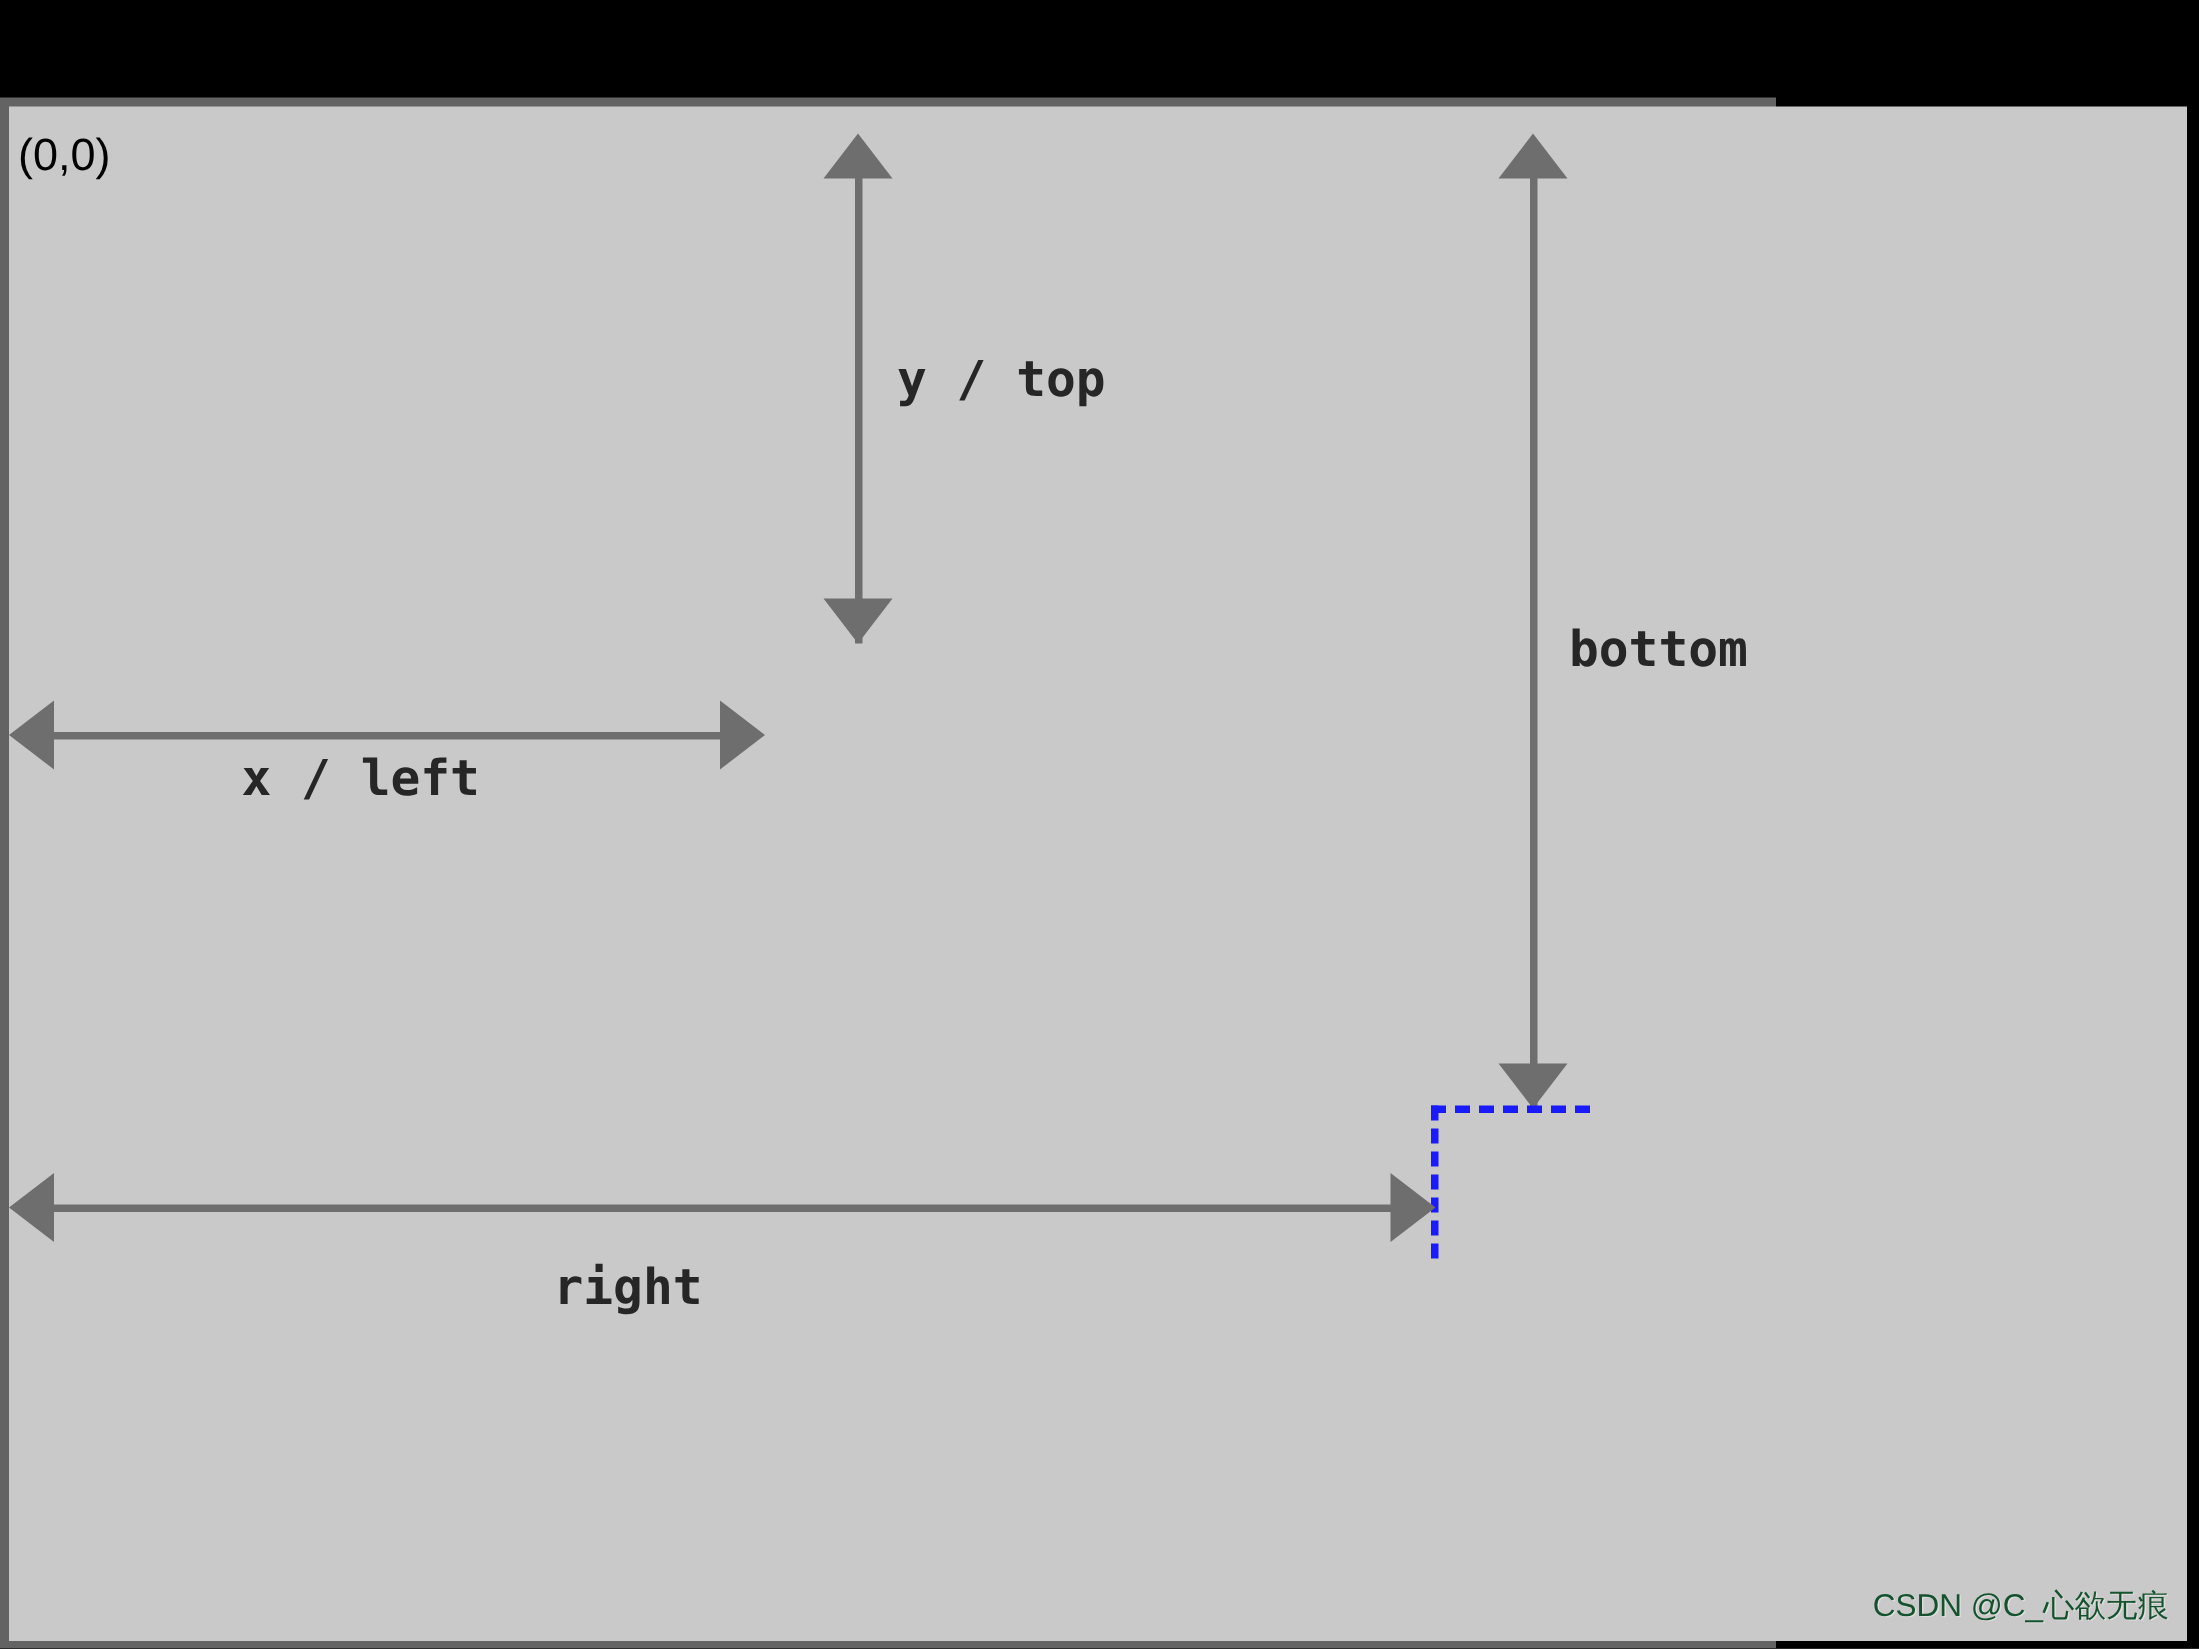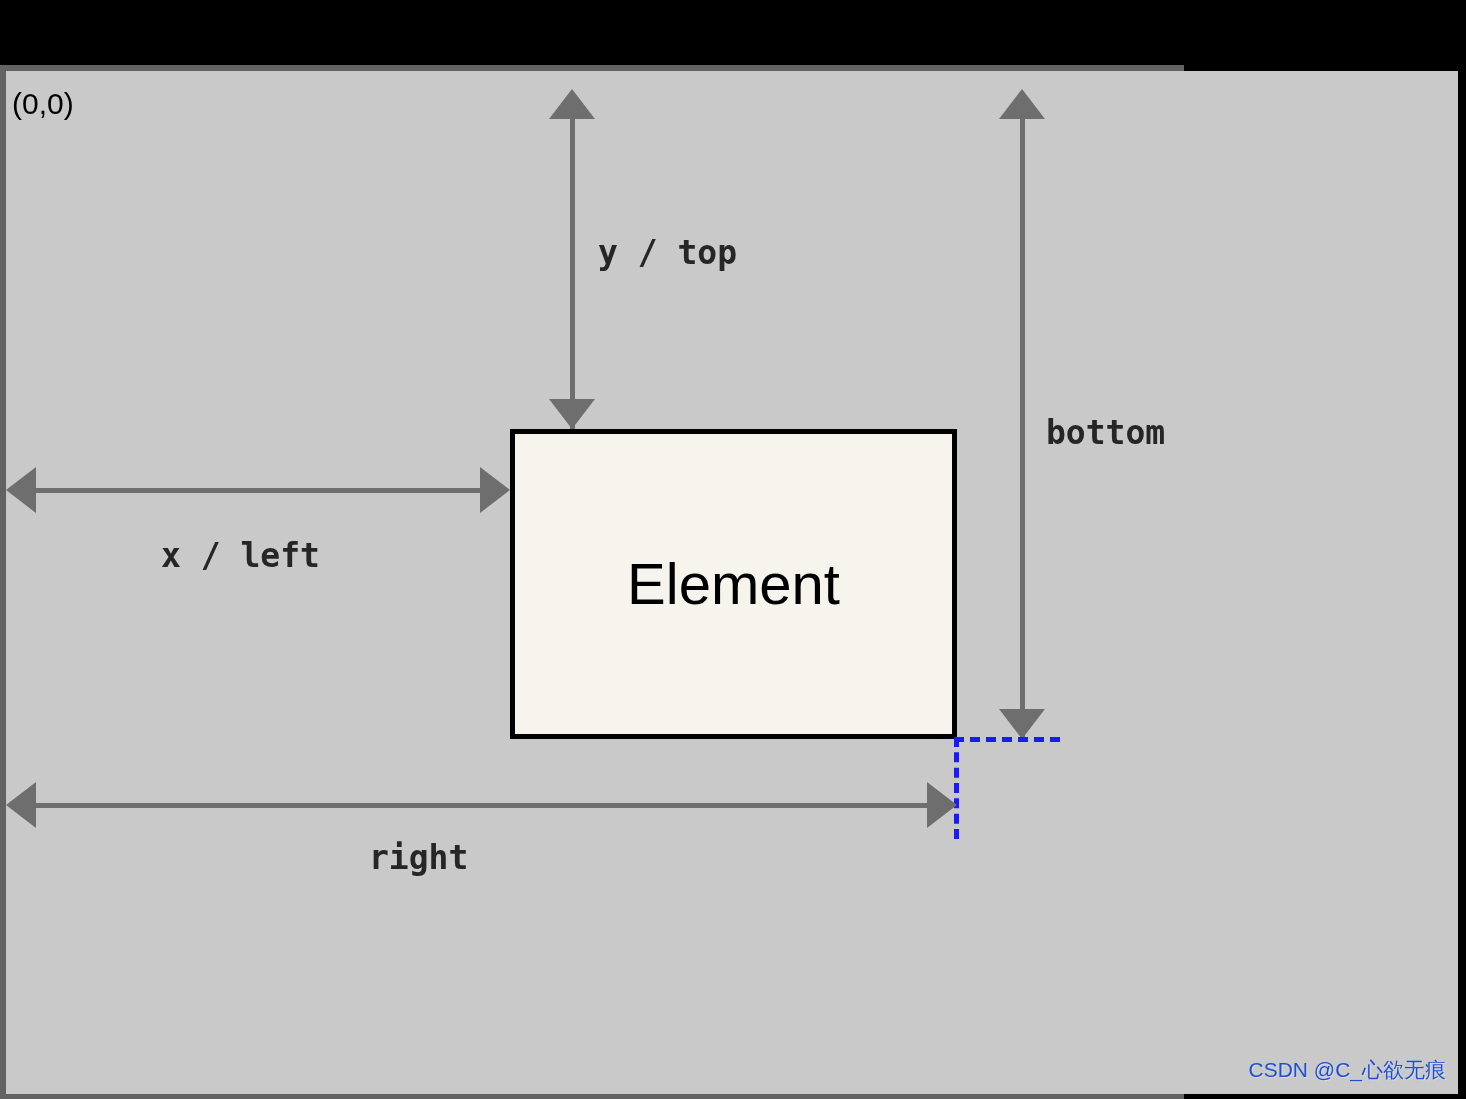--- a/index.html
+++ b/index.html
@@ -135,21 +135,21 @@
     width: 0;
     border-left: 5px dashed #1a1aff;
   }
 
   
   #watermark {
     position: absolute;
     right: 12px;
     bottom: 10px;
     font-size: 21px;
-    color: #1d4ed8;
+    color: #14532d;
     font-family: "Liberation Sans", sans-serif;
     white-space: nowrap;
     text-shadow: 1px 1px 0 #dddddd;
   }
 </style>
 </head>
 <body>
 
 <div id="page">
 
@@ -166,25 +166,22 @@
       <div class="measure-label" style="left: 592px; top: 165px;">y / top</div>
 
       <div class="arrow-head head-up" style="left: 993px; top: 18px;"></div>
       <div class="arrow-line-v" style="left: 1013.5px; top: 42px; height: 626px;"></div>
       <div class="arrow-head head-down" style="left: 993px; top: 638px;"></div>
       <div class="measure-label" style="left: 1040px; top: 320px; margin-top: 25px;">bottom</div>
 
       <div class="arrow-head head-left" style="left: 0px; top: 396px;"></div>
       <div class="arrow-line-h" style="left: 28px; top: 416.5px; width: 450px;"></div>
       <div class="arrow-head head-right" style="left: 474px; top: 396px;"></div>
-      <div class="measure-label" style="left: 155px; top: 468px;">x / left</div>
+      <div class="measure-label" style="left: 155px; top: 431px;">x / left</div>
 
-      <div id="element-box">
-        <span id="element-box-label">Element</span>
-      </div>
 
       <div class="guide-h" style="left: 948px; top: 666px; width: 106px;"></div>
       <div class="guide-v" style="left: 948px; top: 666px; height: 102px;"></div>
 
       <div class="arrow-head head-left" style="left: 0px; top: 711px;"></div>
       <div class="arrow-line-h" style="left: 28px; top: 731.5px; width: 897px;"></div>
       <div class="arrow-head head-right" style="left: 921px; top: 711px;"></div>
       <div class="measure-label" style="left: 363px; top: 770px;">right</div>
 
       <div id="watermark">CSDN @C_心欲无痕</div>

